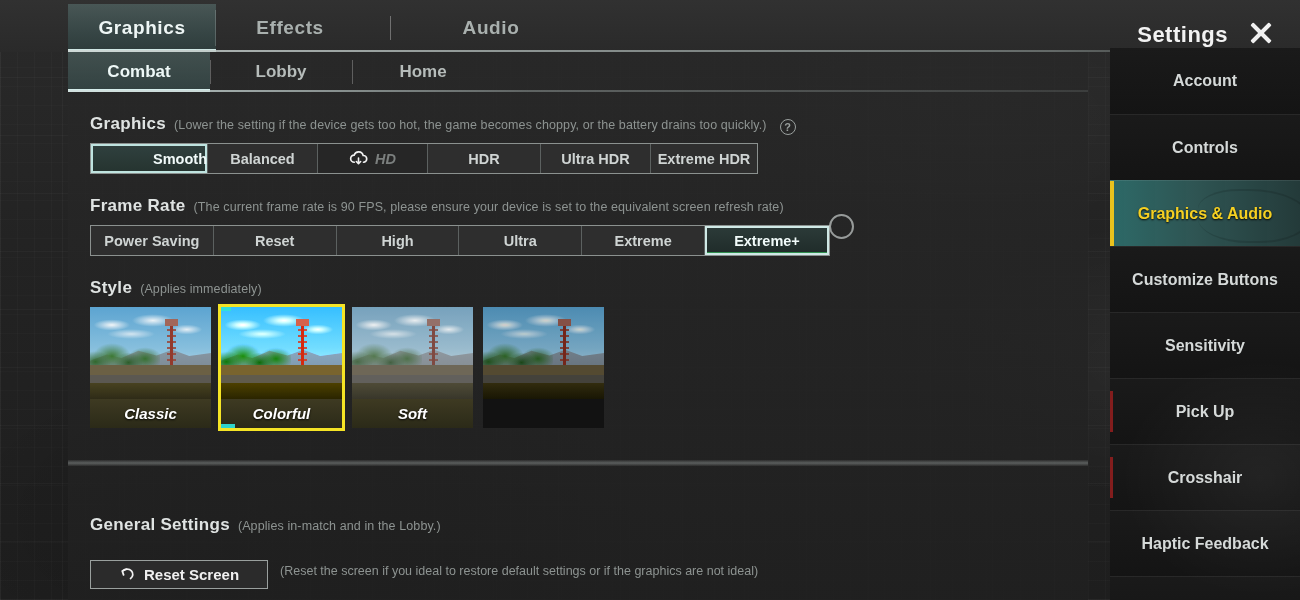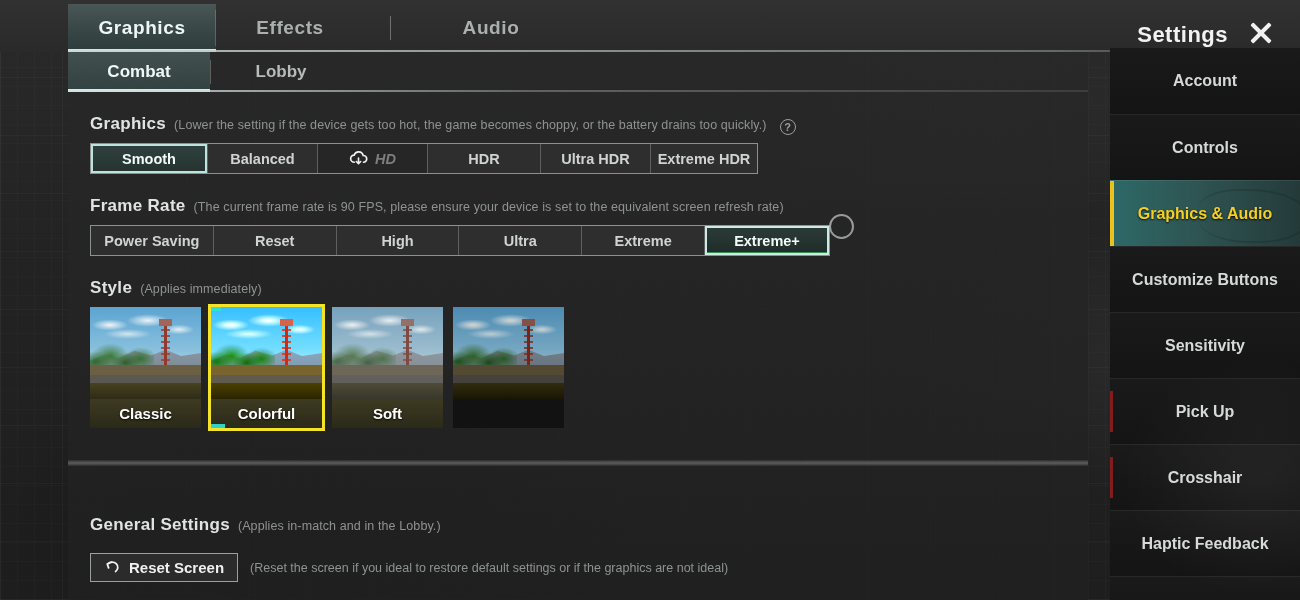--- a/index.html
+++ b/index.html
@@ -133,43 +133,43 @@
     box-shadow:inset 0 0 0 2px #bfe4e0;
   }
   .seg-item.selected.green{
     background:linear-gradient(180deg,#2c3b39 0%,#1f2b29 100%);
     box-shadow:inset 0 0 0 2px #cfe9e6, inset 0 -3px 0 0 #2f8f4d;
   }
   .cloud-icon{ width:19px; height:15px; display:inline-block; }
 
   
   #graphics-seg{ width:668px; }
-  #graphics-seg .seg-item:nth-child(1){ flex:0 0 117px; }
+  #graphics-seg .seg-item:nth-child(1){ flex:0 0 117px;justify-content:flex-end; }
   #graphics-seg .seg-item:nth-child(2){ flex:0 0 110px; }
   #graphics-seg .seg-item:nth-child(3){ flex:0 0 110px;font-style:italic; }
   #graphics-seg .seg-item:nth-child(4){ flex:0 0 113px; }
   #graphics-seg .seg-item:nth-child(5){ flex:0 0 110px; }
   #graphics-seg .seg-item:nth-child(6){ flex:1 1 auto; }
 
   
   #framerate-seg{ width:740px; }
   #framerate-seg .seg-item{ flex:1 1 0; }
   #framerate-seg .seg-item:last-child{ flex:0 0 124px; }
 
   
   .touch-dot{
     position:absolute; left:829px; top:214px; width:25px; height:25px;
     border:2px solid rgba(190,195,193,.75); border-radius:50%;
   }
 
   
   .styles{ display:flex; gap:10px; margin-top:9px; }
   .style-card{
-    position:relative; width:111px; height:121px; cursor:pointer;
-    background:#121212; overflow:hidden;
+    position:relative; width:121px; height:121px; cursor:pointer;
+    background:#121212; overflow:hidden;font-style:italic;
   }
   .style-card.selected{ box-shadow:0 0 0 3px #f5e425; }
   .style-card.selected::after{
     content:""; position:absolute; left:0; top:0; width:10px; height:4px; background:#33e0d8;
   }
   .style-card.selected::before{
     content:""; position:absolute; left:0; bottom:0; width:14px; height:4px; background:#2fd3cc; z-index:3;
   }
   .thumb{ position:absolute; left:0; top:0; right:0; height:92px; overflow:hidden; }
   .sky{ position:absolute; inset:0; background:linear-gradient(180deg,#5ba8d8 0%, #87c3e4 45%, #b9dcee 72%, #cfe3e8 100%); }
@@ -231,23 +231,23 @@
   .divider{
     position:absolute; left:0; right:0; top:408px; height:6px;
     background:linear-gradient(180deg, rgba(255,255,255,.05), rgba(170,178,176,.42), rgba(255,255,255,.05));
   }
 
   
   .general{ position:absolute; left:0; right:0; top:441px; padding:0 22px; }
   .reset-row{ display:flex; align-items:center; gap:12px; margin-top:18px; }
   .reset-btn{
     display:flex; align-items:center; gap:8px;
-    height:29px; padding:0 13px;
+    height:29px; padding:0 28px;
     border:1px solid #9aa09e; background:#2b2b2b; cursor:pointer;
-    font-size:15px; font-weight:700; color:#f0f0f0;
+    font-size:15px; font-weight:700; color:#f0f0f0;margin-top:7px;
   }
   .undo-ico{ width:17px; height:15px; }
   .reset-note{ font-size:12.5px; color:#8d9391; }
 
   
   .sidebar{
     position:absolute; right:0; top:48px; width:190px; height:552px;
     background:#151515; overflow:hidden;
   }
   .side-item{
@@ -311,20 +311,23 @@
 
   <div class="content">
     <div class="content-inner">
 
       <div class="subtabs">
         <div class="stab active">
           <span>Combat</span>
         </div>
         <div class="stab sep">
           <span>Lobby</span>
+        </div>
+        <div class="stab sep">
+          <span>Home</span>
         </div>
         <div class="line"></div>
       </div>
 
       <div class="sect">
         <div class="sect-head">
           <span class="sect-title">Graphics</span>
           <span class="sect-note">(Lower the setting if the device gets too hot, the game becomes choppy, or the battery drains too quickly.)</span>
           <span class="qmark">?</span>
         </div>

